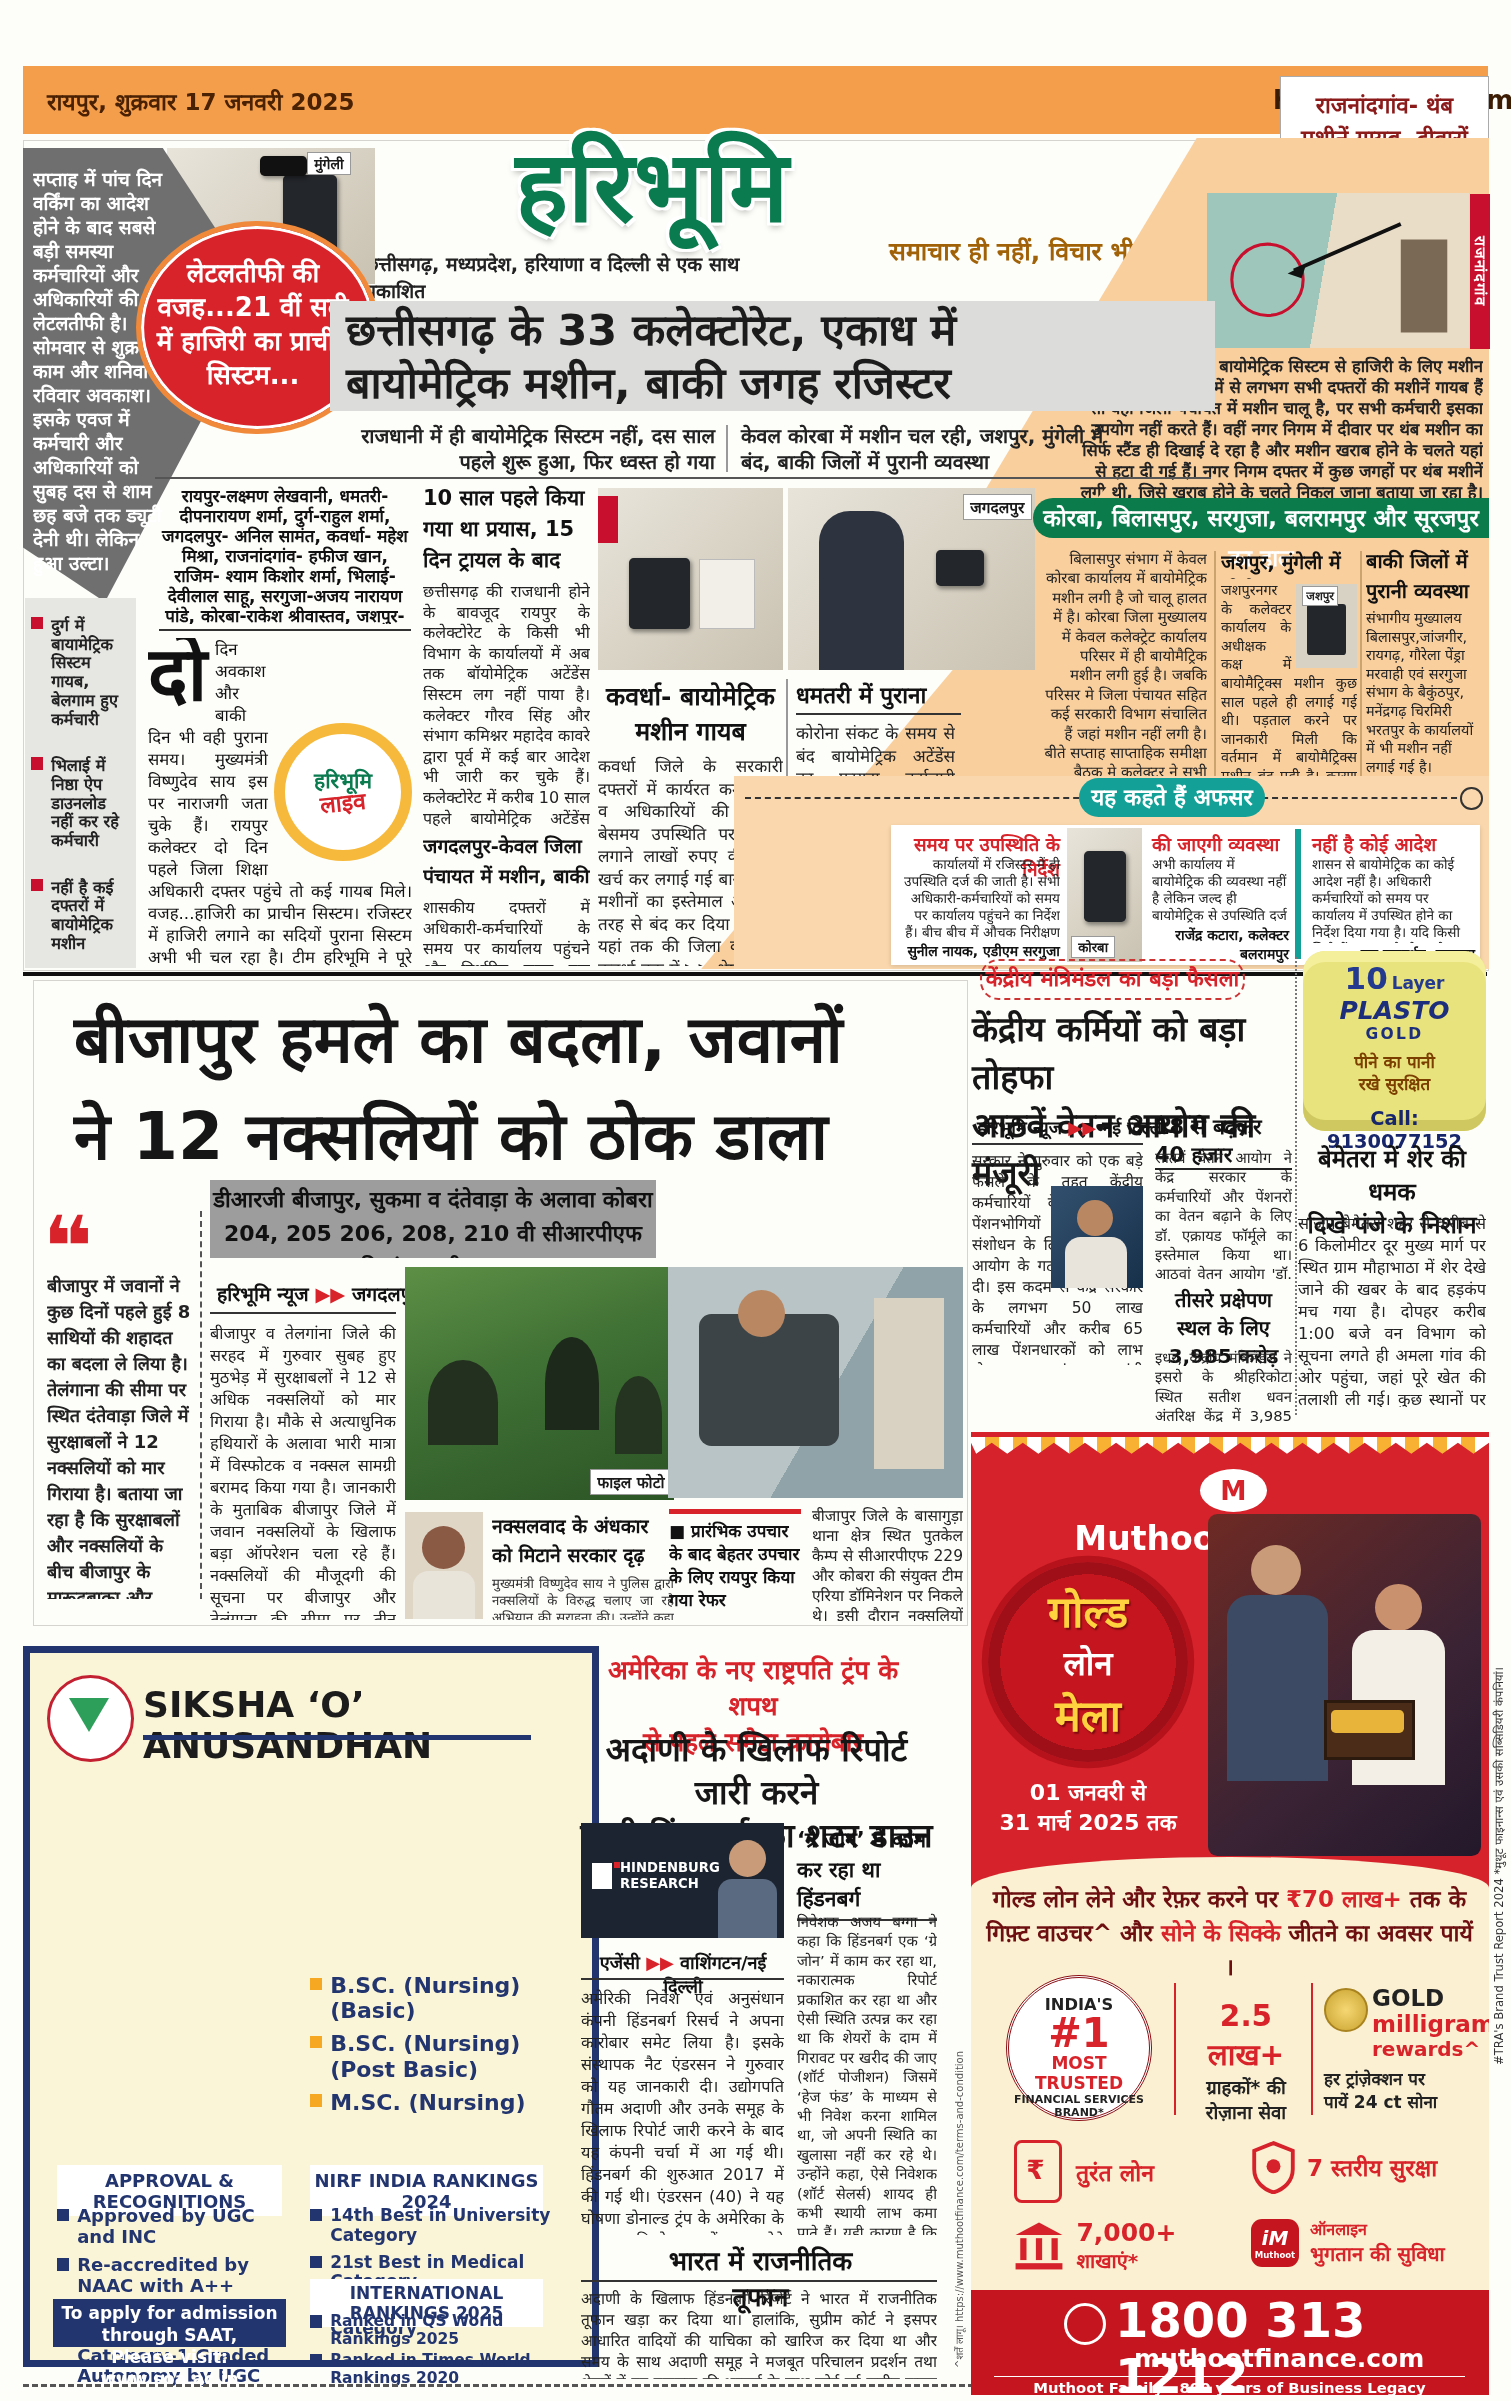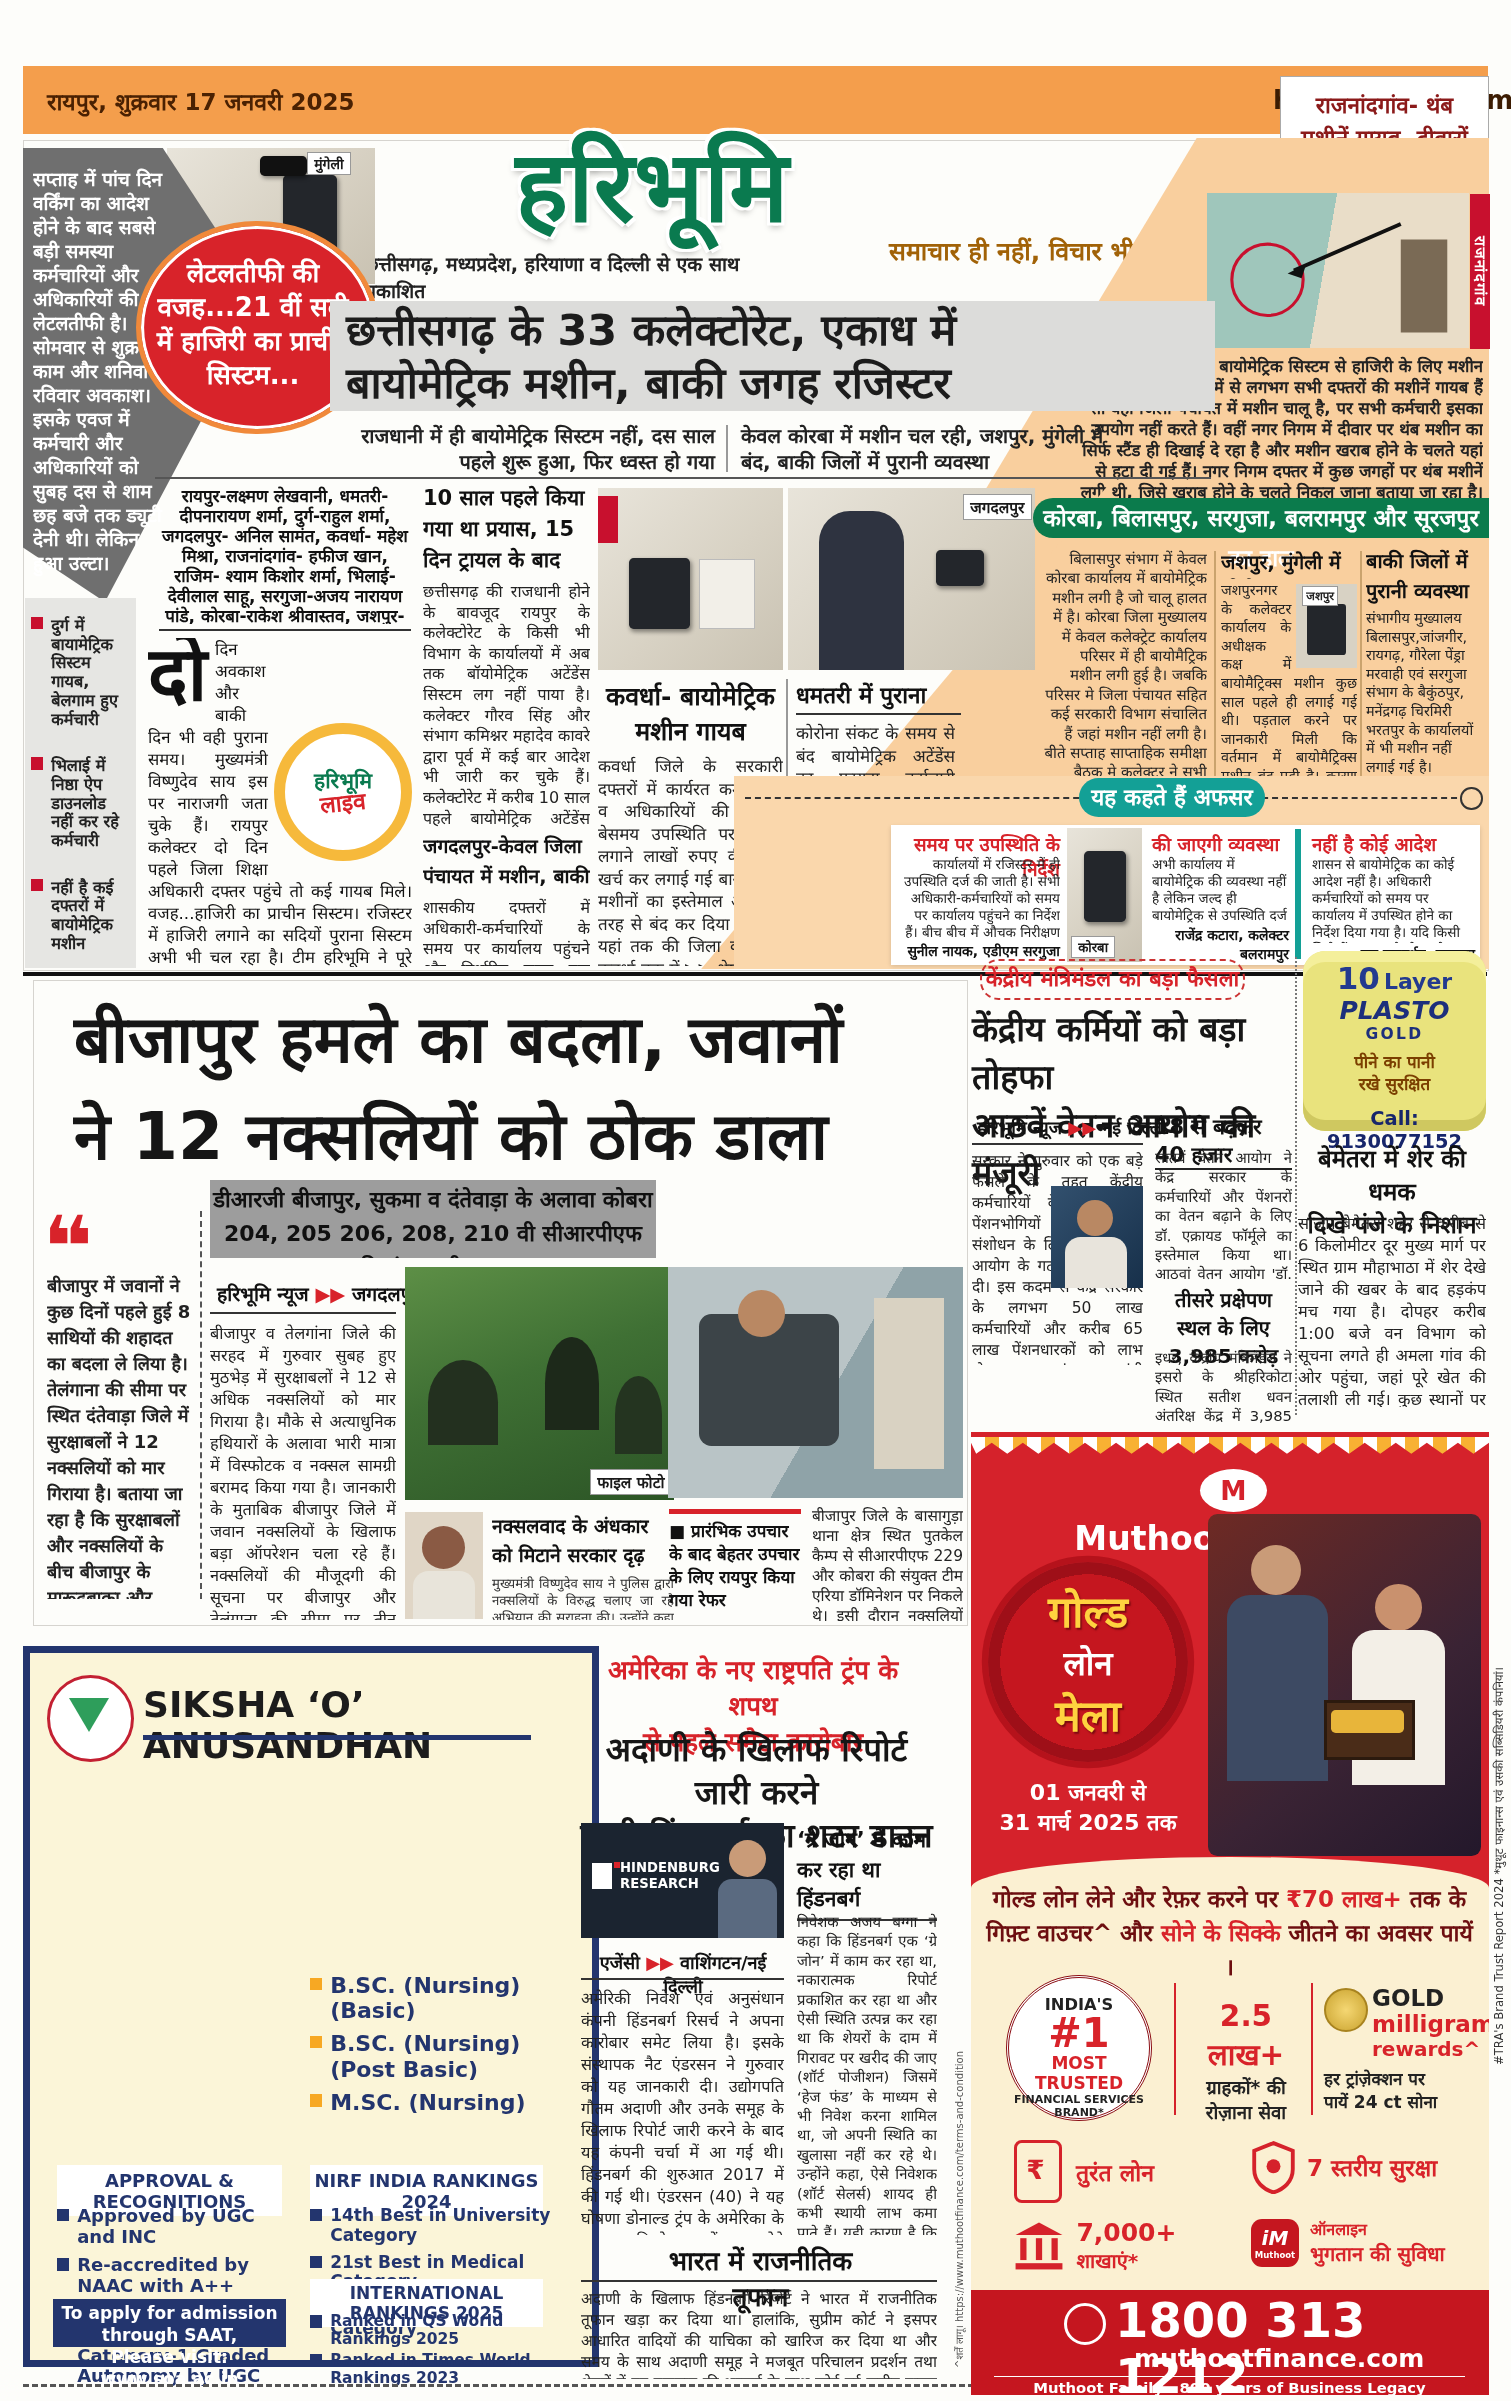--- a/index.html
+++ b/index.html
@@ -229,21 +229,21 @@
   </div>
   <div class="abs just clip" style="left:1155px;top:1148px;width:137px;height:134px;font-size:14.8px;line-height:19.4px;color:#222;">सातवें वेतन आयोग ने केंद्र सरकार के कर्मचारियों और पेंशनरों का वेतन बढ़ाने के लिए डॉ. एक्रायड फॉर्मूले का इस्तेमाल किया था। आठवां वेतन आयोग 'डॉ. एक्रायड' फॉर्मूले से आगे बढ़कर अपनी सिफारिशें देता है तो देश में न्यूनतम वेतनमान 18,000 रुपए से बढ़कर 40000 रुपए हो सकता है।</div>
   <div class="abs b ctr" style="left:1155px;top:1286px;width:137px;font-size:20px;line-height:28px;color:#111;">तीसरे प्रक्षेपण स्थल के लिए 3,985 करोड़</div>
   <div class="abs just clip" style="left:1155px;top:1348px;width:137px;height:75px;font-size:14.8px;line-height:19.4px;color:#222;">इधर, केंद्रीय मंत्रिमंडल ने इसरो के श्रीहरिकोटा स्थित सतीश धवन अंतरिक्ष केंद्र में 3,985 करोड़ रुपए की लागत से तीसरा प्रक्षेपण स्थल स्थापित करने को मंजूरी दे दी।</div>
 
   <div class="abs" style="left:1295px;top:957px;height:458px;border-left:2.3px dotted #777;"></div>
 
   <div class="abs" style="left:1303px;top:951px;width:183px;height:180px;background:#e9e37d;border-radius:22px;box-shadow:inset 0 -11px 0 #cfc860,inset 0 11px 0 #f4ef9b;">
     <div class="ctr" style="padding-top:9.3px;">
       <span class="b navy" style="font-size:31px;color:#233a8f;">10</span>
-      <span class="b navy" style="font-size:22px;color:#233a8f;">Layer</span><br>
+      <span class="b navy" style="font-size:17px;color:#233a8f;">Layer</span><br>
       <span class="b" style="font-size:25px;font-style:italic;color:#1d2f7c;">PLASTO</span><br>
       <span class="b" style="font-size:15.5px;letter-spacing:2.3px;color:#1d2f7c;">GOLD</span>
       <div class="b maroon" style="margin-top:7.8px;font-size:17px;line-height:22px;color:#7b3f00;">
         <span>पीने का पानी</span><br><span>रखे सुरक्षित</span>
       </div>
       <div class="b" style="margin-top:12.4px;font-size:19.4px;color:#17266b;">Call: 9130077152</div>
     </div>
   </div>
   <div class="abs ctr b" style="left:1298px;top:1143px;width:188px;font-size:24px;line-height:33px;color:#111;">
     <span>बेमेतरा में शेर की धमक</span><br><span>दिखे पंजे के निशान</span>
@@ -306,21 +306,21 @@
     </div>
 
     <div class="abs ctr b navy" style="left:280px;top:626px;width:233px;background:#fff;font-size:17px;padding:3.9px 0;">INTERNATIONAL RANKINGS 2025</div>
     <div class="abs" style="left:280px;top:660px;width:248px;">
       <div class="item-row" style="margin-bottom:3.1px;">
           <span class="sq" style="background:#23356e;margin-top:2.3px;"></span>
           <span class="b navy" style="font-size:15.5px;">Ranked in QS World Rankings 2025</span>
         </div>
       <div class="item-row">
           <span class="sq" style="background:#23356e;margin-top:2.3px;"></span>
-          <span class="b navy" style="font-size:15.5px;">Ranked in Times World Rankings 2023</span>
+          <span class="b navy" style="font-size:15.5px;">Ranked in Times World Rankings 2020</span>
         </div>
     </div>
 
     <div class="abs ctr" style="left:23px;top:646px;width:233px;height:45px;background:#23356e;color:#fff;font-weight:bold;font-size:17px;line-height:22px;padding-top:3.1px;">
       <span>To apply for admission through SAAT,</span><br><span>Please visit: www.soa.ac.in</span>
     </div>
   </div>
 
   <div class="abs ctr b red" style="left:590px;top:1652px;width:326px;font-size:26px;line-height:36px;">
     <span>अमेरिका के नए राष्ट्रपति ट्रंप के शपथ</span><br><span>से पहले समेटा कारोबार</span>

